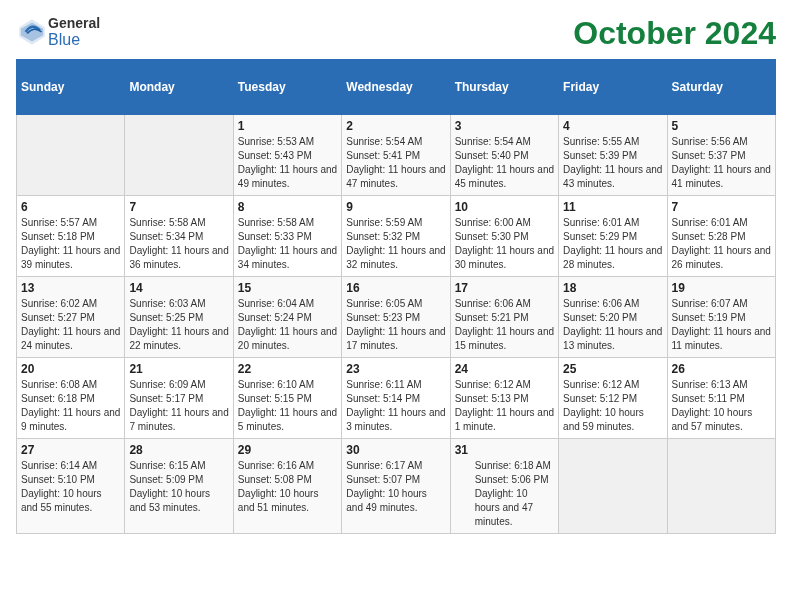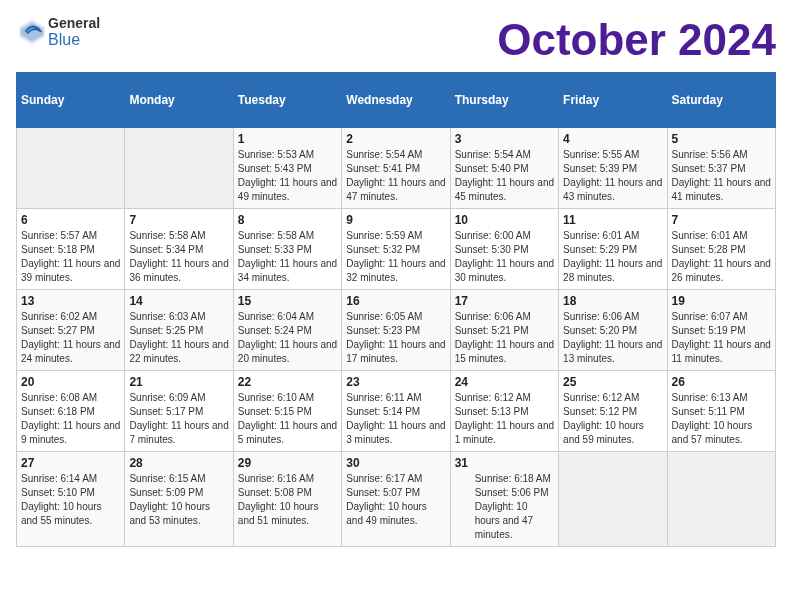--- a/index.html
+++ b/index.html
@@ -36,23 +36,23 @@
       color: #2a6db5;
     }
     .logo-icon {
       width: 32px;
       height: 32px;
     }
     .title-area {
       text-align: right;
     }
     .month-title {
-      font-size: 44px;
+      font-size: 32px;
       font-weight: bold;
-      color: #4c1d95;
+      color: #15803d;
       line-height: 1.1;
     }
     .subtitle {
       font-size: 15px;
       color: #444;
     }
     table {
       width: 100%;
       border-collapse: collapse;
       font-size: 11px;

